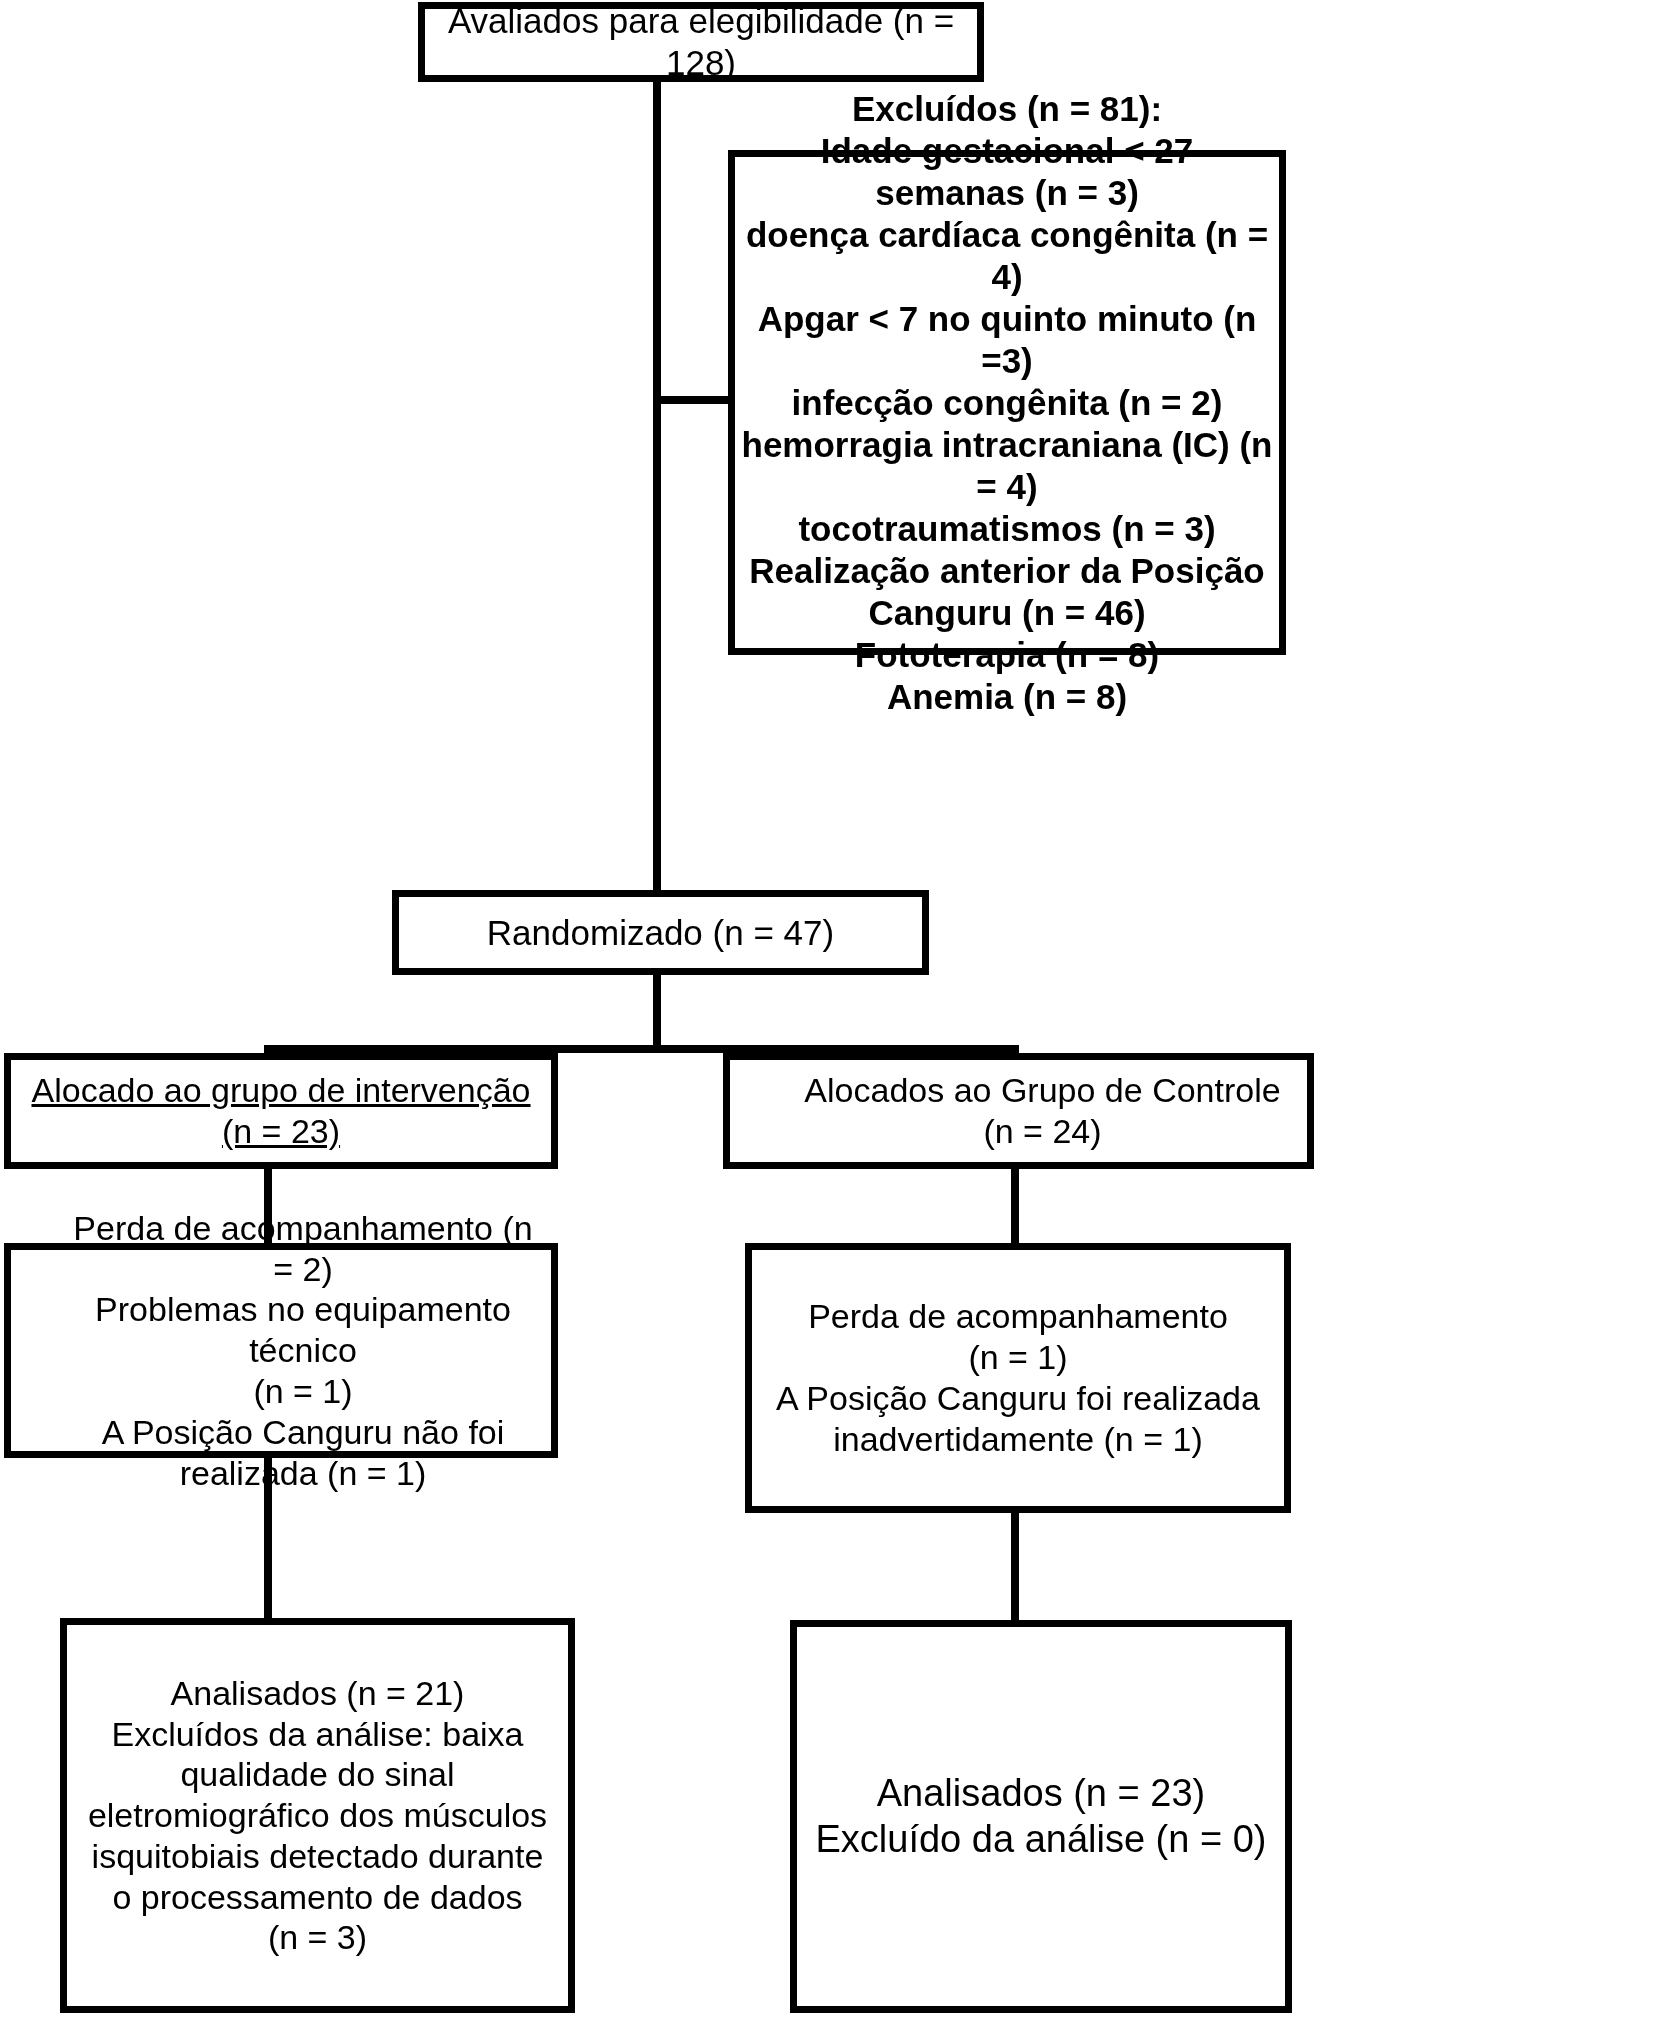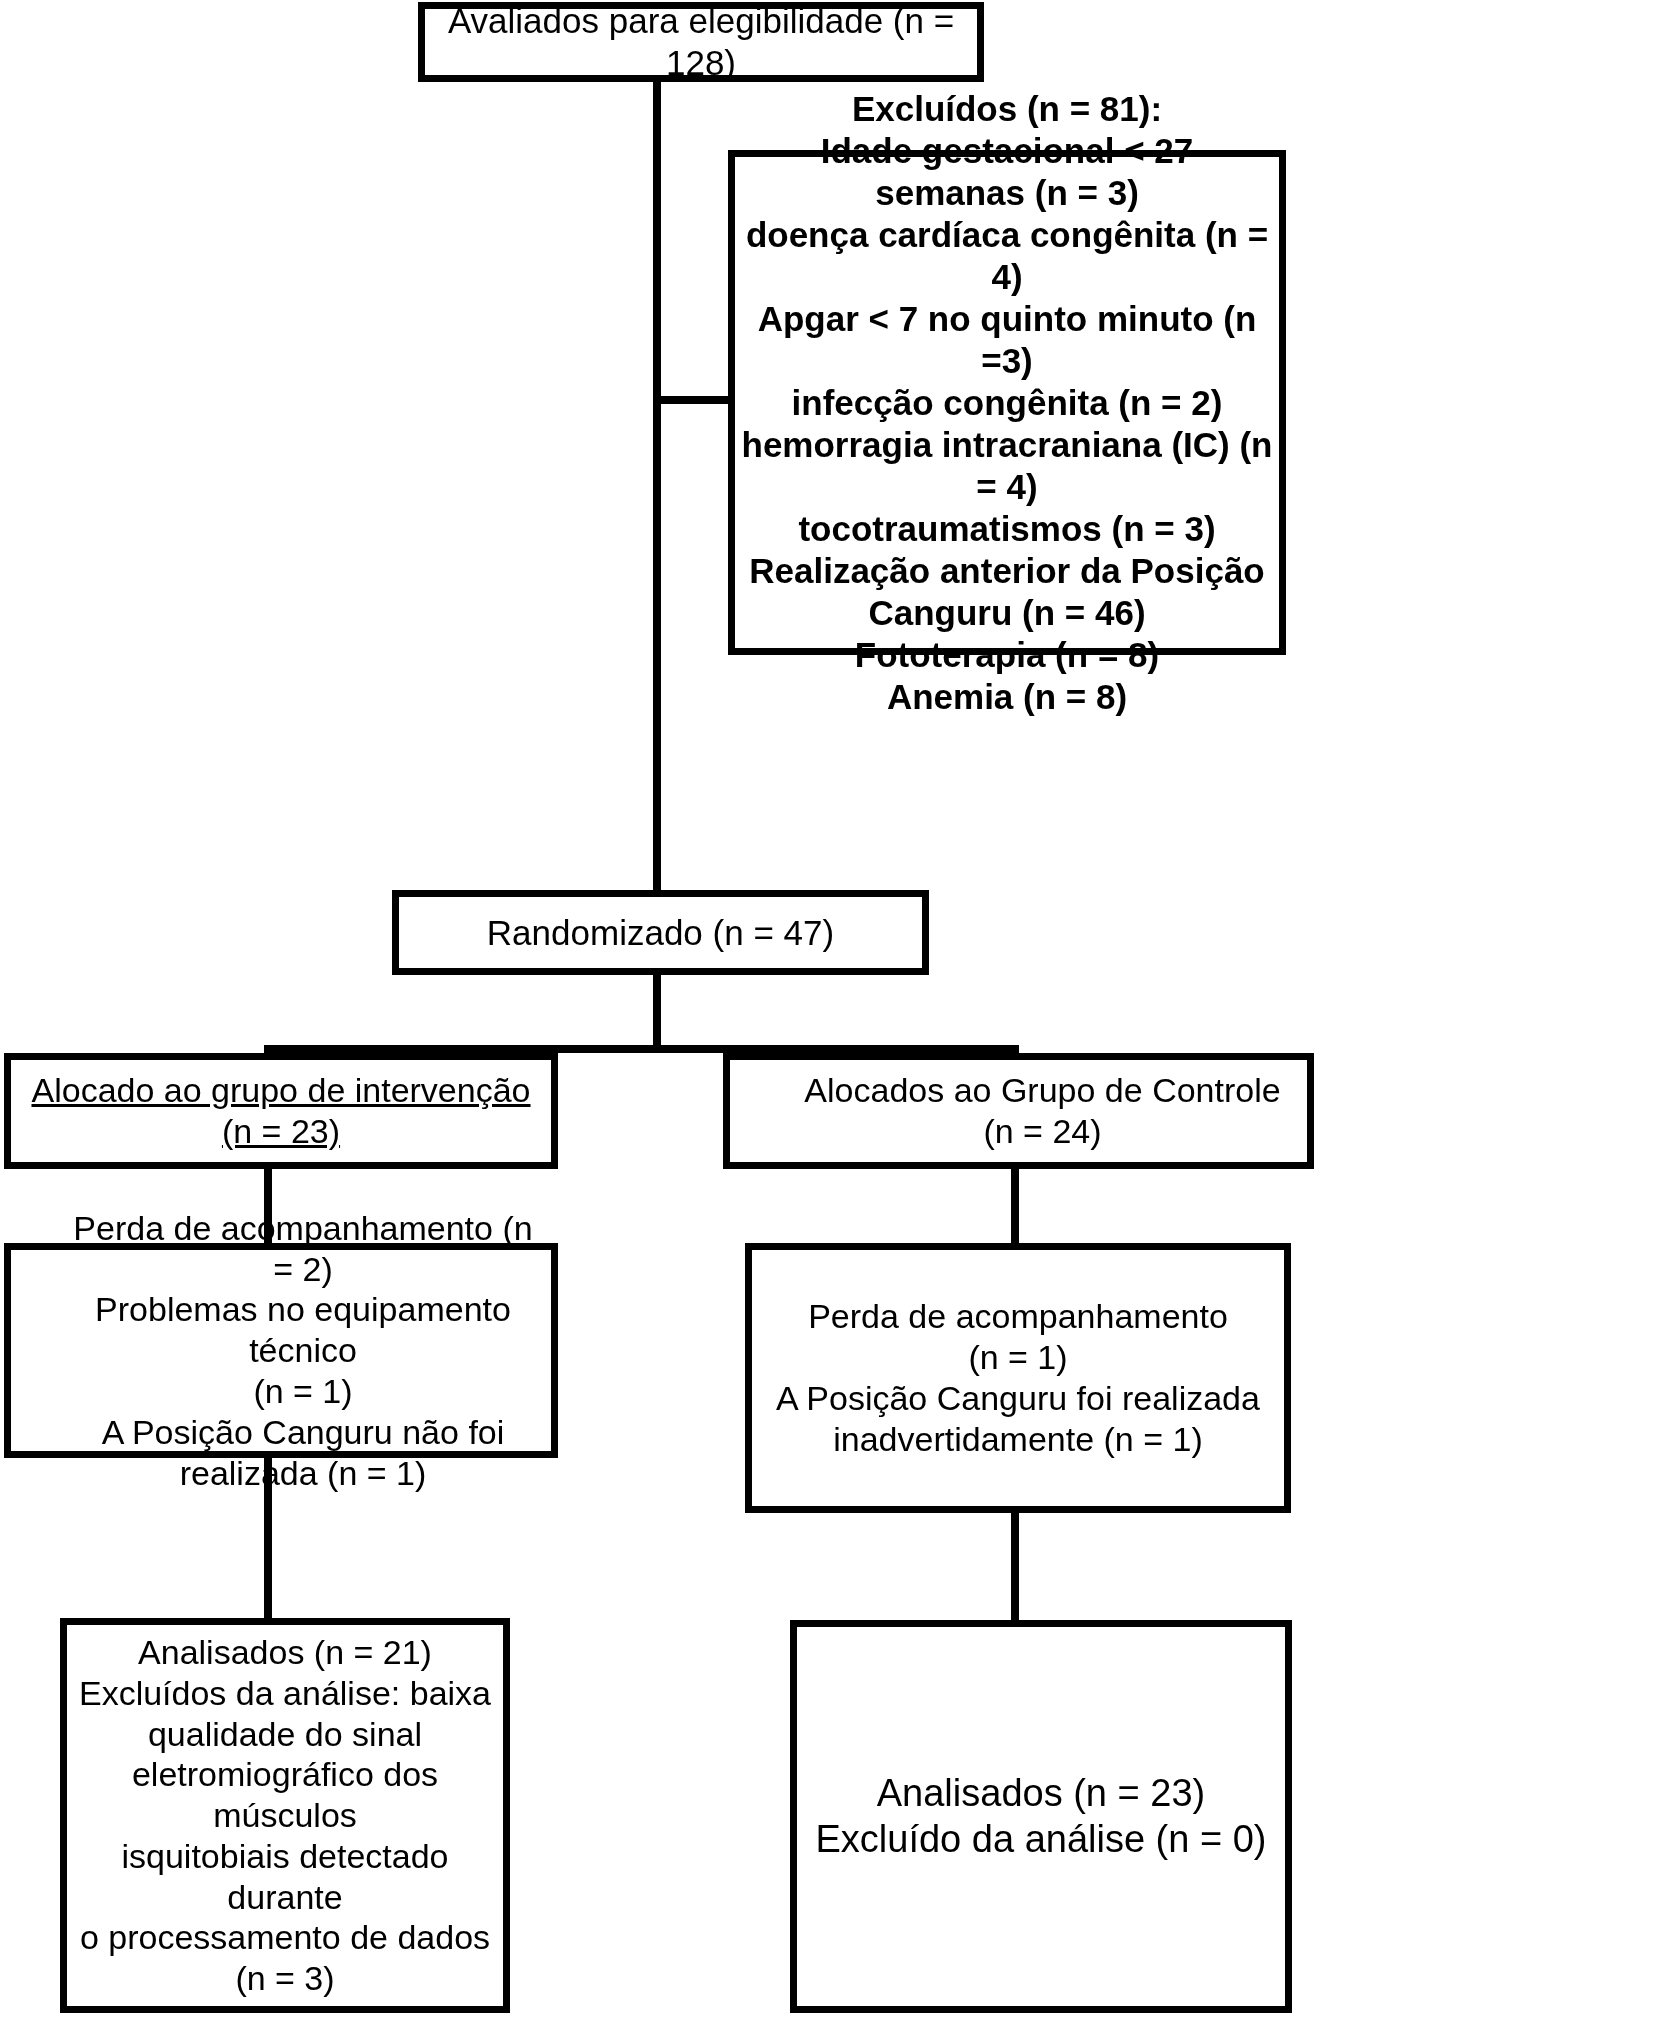--- a/index.html
+++ b/index.html
@@ -46,21 +46,21 @@
   #box-screened   { left: 378px;  top: 2px;    width: 566px;  height: 80px;  font-size: 35px; margin-left: 40px; }
   #box-excluded   { left: 728px;  top: 150px;  width: 558px;  height: 505px; font-size: 35px; font-weight: bold; }
   #box-randomized { left: 392px;  top: 890px;  width: 537px;  height: 85px;  font-size: 35px; }
 
   #box-alloc-left  { left: 4px;   top: 1053px; width: 554px;  height: 116px; font-size: 34px; text-decoration: underline; }
   #box-alloc-right { left: 723px; top: 1053px; width: 591px;  height: 116px; font-size: 34px; padding-left: 48px; }
 
   #box-lost-left   { left: 4px;   top: 1243px; width: 554px;  height: 215px; font-size: 34px; padding-left: 44px; }
   #box-lost-right  { left: 745px; top: 1243px; width: 546px;  height: 270px; font-size: 34px; }
 
-  #box-analysed-left  { left: 60px;  top: 1618px; width: 450px;  height: 395px; font-size: 34px; }
+  #box-analysed-left  { left: 60px;  top: 1618px; width: 515px;  height: 395px; font-size: 34px; }
   #box-analysed-right { left: 790px; top: 1620px; width: 502px;  height: 393px; font-size: 38px; }
 
   
   
   #ln-trunk        { left: 653px; top: 80px;  width: 8px;  height: 812px; }
   
   #ln-to-excluded  { left: 653px; top: 396px; width: 80px; height: 8px; }
 
   
   #ln-rand-down    { left: 653px; top: 973px; width: 8px;  height: 80px; }

